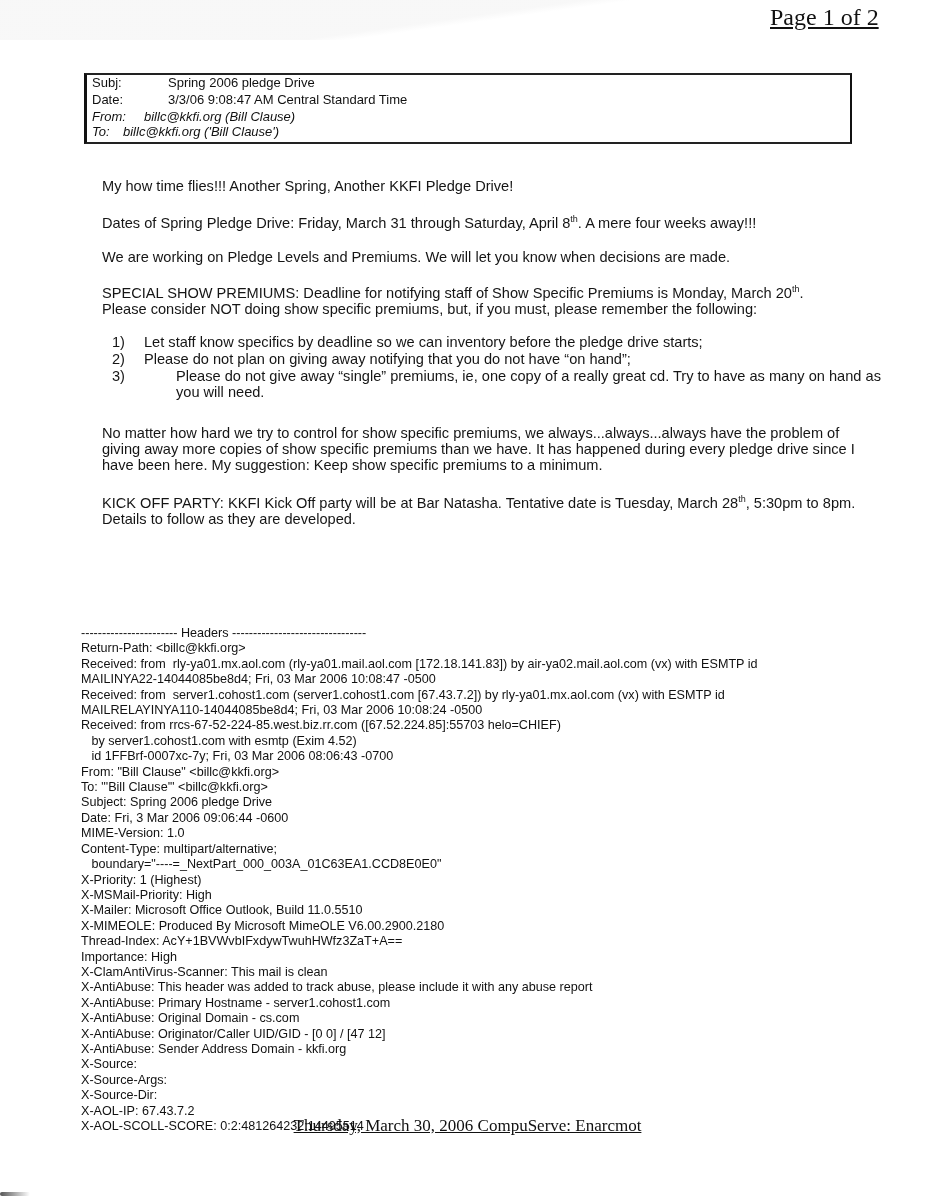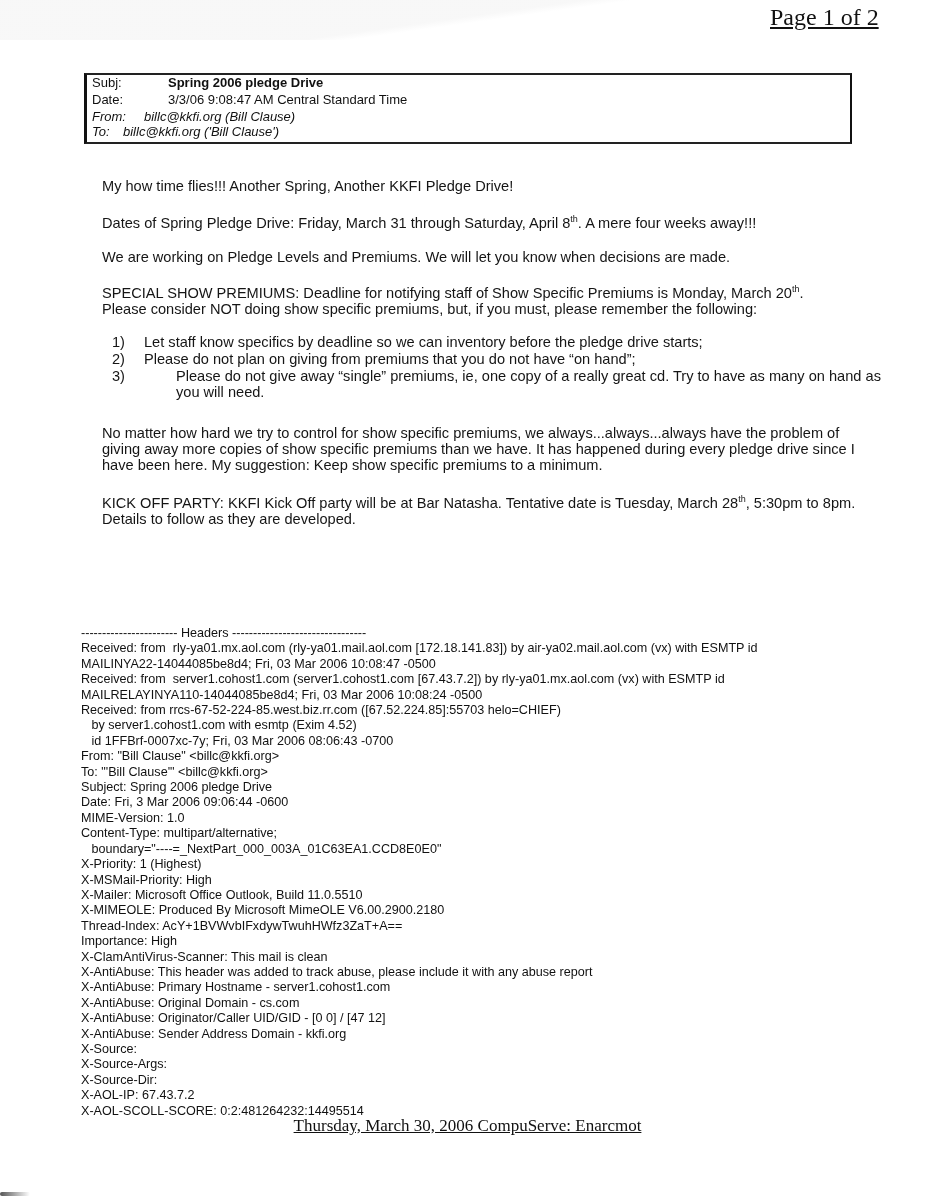--- a/index.html
+++ b/index.html
@@ -27,21 +27,21 @@
     border-left: 3px solid #111; border-right: 2px solid #111;
     box-sizing: border-box;
   }
   .msg-row { position: absolute; left: 5px; font-size: 13px; line-height: 16px; white-space: nowrap; }
   .msg-row .lbl { display: inline-block; }
   .row-subj { top: 0px; }
   .row-date { top: 17px; }
   .row-from { top: 34px; font-style: italic; }
   .row-to   { top: 49px; font-style: italic; }
   .row-subj .lbl, .row-date .lbl { width: 76px; }
-  .row-subj .val { font-weight: bold; }
+  .row-subj .val { font-weight: normal; }
   .row-from .lbl { width: 52px; }
   .row-to .lbl { width: 31px; }
 
   .body-text { position: absolute; left: 85px; width: 780px; font-size: 14.6px; line-height: 16px; color: #151515; }
   .p { position: absolute; left: 0; width: 780px; margin-left: 17px; }
   sup { font-size: 9px; line-height: 0; vertical-align: super; }
   .list-item { position: absolute; left: 27px; width: 740px; }
   .list-num { position: absolute; left: 0; }
   .list-text { position: absolute; left: 32px; width: 710px; }
 
@@ -89,36 +89,37 @@
     <span>SPECIAL SHOW PREMIUMS: Deadline for notifying staff of Show Specific Premiums is Monday, March 20</span><sup>th</sup><span>.</span><br>
     <span>Please consider NOT doing show specific premiums, but, if you must, please remember the following:</span>
   </div>
 
   <div class="list-item" style="top:334px;">
     <span class="list-num">1)</span>
     <span class="list-text">Let staff know specifics by deadline so we can inventory before the pledge drive starts;</span>
   </div>
   <div class="list-item" style="top:351px;">
     <span class="list-num">2)</span>
-    <span class="list-text">Please do not plan on giving from premiums that you do not have “on hand”;</span>
+    <span class="list-text">Please do not plan on giving away notifying that you do not have “on hand”;</span>
   </div>
   <div class="list-item" style="top:368px;">
     <span class="list-num">3)</span>
     <span class="list-text" style="text-indent:0;margin-left:32px;">Please do not give away “single” premiums, ie, one copy of a really great cd.  Try to have as many on hand as you will need.</span>
   </div>
 
   <div class="p" style="top:425px; width:765px;">No matter how hard we try to control for show specific premiums, we always...always...always have the problem of giving away more copies of show specific premiums than we have.  It has happened during every pledge drive since I have been here.  My suggestion:  Keep show specific premiums to a minimum.</div>
 
   <div class="p" style="top:495px; width:770px;">
     <span>KICK OFF PARTY:  KKFI Kick Off party will be at Bar Natasha.  Tentative date is Tuesday, March 28</span><sup>th</sup><span>, 5:30pm to 8pm. Details to follow as they are developed.</span>
   </div>
 </div>
 
 <div class="headers" id="headers-block">
     <div class="hline">----------------------- Headers --------------------------------</div>
+    <div class="hline">Return-Path: &lt;billc@kkfi.org&gt;</div>
     <div class="hline">Received: from  rly-ya01.mx.aol.com (rly-ya01.mail.aol.com [172.18.141.83]) by air-ya02.mail.aol.com (vx) with ESMTP id</div>
     <div class="hline">MAILINYA22-14044085be8d4; Fri, 03 Mar 2006 10:08:47 -0500</div>
     <div class="hline">Received: from  server1.cohost1.com (server1.cohost1.com [67.43.7.2]) by rly-ya01.mx.aol.com (vx) with ESMTP id</div>
     <div class="hline">MAILRELAYINYA110-14044085be8d4; Fri, 03 Mar 2006 10:08:24 -0500</div>
     <div class="hline">Received: from rrcs-67-52-224-85.west.biz.rr.com ([67.52.224.85]:55703 helo=CHIEF)</div>
     <div class="hline">   by server1.cohost1.com with esmtp (Exim 4.52)</div>
     <div class="hline">   id 1FFBrf-0007xc-7y; Fri, 03 Mar 2006 08:06:43 -0700</div>
     <div class="hline">From: "Bill Clause" &lt;billc@kkfi.org&gt;</div>
     <div class="hline">To: "'Bill Clause'" &lt;billc@kkfi.org&gt;</div>
     <div class="hline">Subject: Spring 2006 pledge Drive</div>

